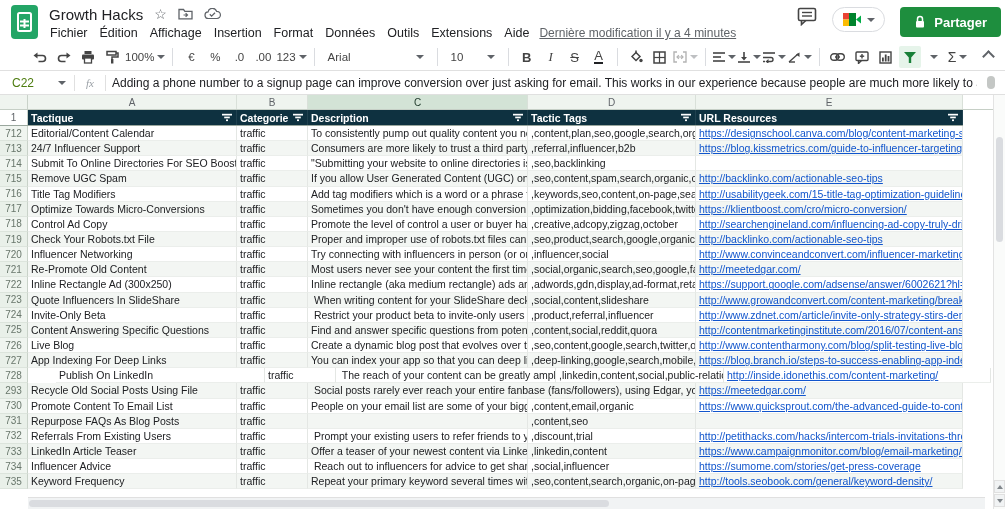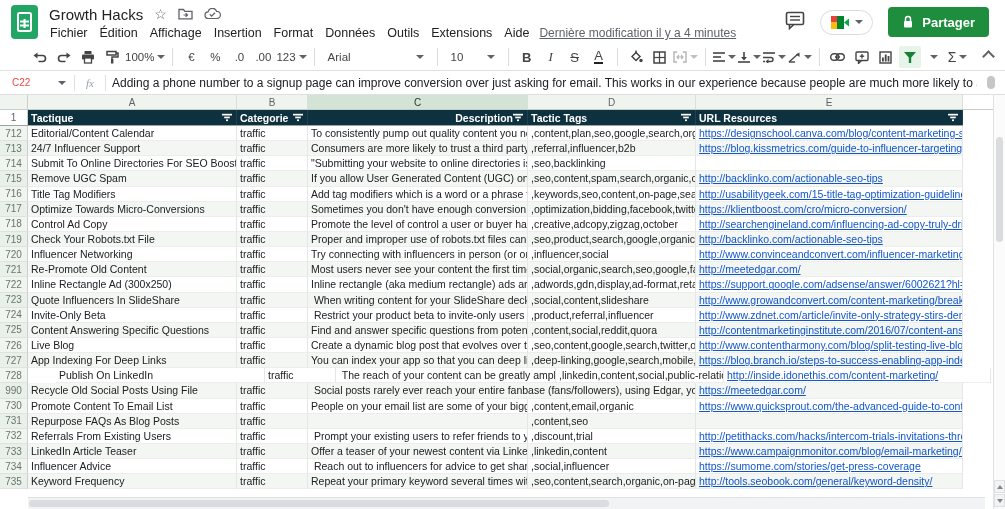--- a/index.html
+++ b/index.html
@@ -9,21 +9,21 @@
   
   .topbar{position:absolute;top:0;left:0;width:100%;height:44px;background:#fff;}
   .logo{position:absolute;left:11px;top:5px;width:27px;height:34px;background:#23a566;border-radius:4px;
         display:flex;align-items:center;justify-content:center;}
   .title-line{position:absolute;left:49px;top:4px;height:20px;display:flex;align-items:center;gap:11px;}
   .doc-title{font-size:15px;color:#202124;}
   .t-icon{color:#5f6368;font-size:14px;line-height:14px;display:flex;align-items:center;}
   .menu-line{position:absolute;left:44px;top:24px;height:18px;display:flex;align-items:center;}
   .menu-item{font-size:12.5px;color:#202124;padding:0 6px;border-radius:3px;cursor:default;}
   .last-mod{font-size:12px;color:#5f6368;text-decoration:underline;margin-left:4px;}
-  .top-right{position:absolute;right:16px;top:7px;height:30px;display:flex;align-items:center;gap:15px;}
+  .top-right{position:absolute;right:4px;top:7px;height:30px;display:flex;align-items:flex-start;gap:15px;}
   .meet-pill{display:flex;align-items:center;gap:5px;border:1px solid #dadce0;border-radius:17px;
              padding:4px 9px;background:#fff;}
   .caret{width:0;height:0;border-left:4px solid transparent;border-right:4px solid transparent;
          border-top:4px solid #5f6368;display:inline-block;}
   .share-btn{display:flex;align-items:center;gap:8px;background:#1e8e3e;color:#fff;border-radius:4px;
              height:30px;padding:0 14px;font-size:13px;font-weight:bold;}
 
   
   .toolbar{position:absolute;top:44px;left:0;width:100%;height:27px;background:#fff;
            border-bottom:1px solid #e0e0e0;display:flex;align-items:center;padding-left:28px;box-sizing:border-box;}
@@ -38,21 +38,21 @@
   .tb-filter-active{background:#e6f4ea;}
   .tb-disabled{opacity:.4;}
   .collapse{position:absolute;right:12px;top:50px;width:10px;height:10px;}
   .collapse:before{content:"";position:absolute;left:1px;top:2px;width:7px;height:7px;
                    border-left:2px solid #5f6368;border-top:2px solid #5f6368;transform:rotate(45deg);}
 
   
   .fbar{position:absolute;top:71px;left:0;width:100%;height:24px;background:#fff;
         border-bottom:1px solid #e0e0e0;display:flex;align-items:center;box-sizing:border-box;}
   .name-box{width:74px;height:100%;display:flex;align-items:center;justify-content:space-between;
-            padding:0 8px 0 12px;box-sizing:border-box;font-size:10px;color:#ef4444;}
+            padding:0 8px 0 12px;box-sizing:border-box;font-size:12px;color:#4d7c0f;}
   .fb-sep{width:1px;height:16px;background:#e0e0e0;}
   .fx{font-family:"Liberation Serif",serif;font-style:italic;color:#9aa0a6;font-size:11px;margin:0 11px;}
   .fb-text{flex:1;font-size:12px;color:#202124;white-space:nowrap;overflow:hidden;margin-left:6px;}
   .fb-handle{width:8px;height:13px;border-radius:4px;background:#c4c7c5;margin:0 10px;flex:none;}
 
   
   .grid{position:absolute;top:95px;left:0;width:993px;bottom:0;background:#fff;overflow:hidden;}
   .letters{display:flex;height:15px;border-bottom:1px solid #c6cfc6;box-sizing:border-box;}
   .corner{width:28px;flex:none;background:#eff4ef;border-right:1px solid #c9d2c9;box-sizing:border-box;}
   .lcell{flex:none;display:flex;align-items:center;justify-content:center;font-size:10px;color:#5f6368;
@@ -344,21 +344,21 @@
           </svg>
         </div>
         <div class="hcell" style="width: 71px;">
           <span>Categorie</span>
           <svg width="10" height="9" viewBox="0 0 10 9">
             <rect x="0" y="0.8" width="10" height="1.7" fill="#fff"></rect>
             <rect x="2.2" y="3.6" width="5.6" height="1.7" fill="#fff"></rect>
             <rect x="4" y="6.4" width="2" height="1.7" fill="#fff"></rect>
           </svg>
         </div>
-        <div class="hcell" style="width: 220px; justify-content: flex-end;">
+        <div class="hcell" style="width: 220px;">
           <span>Description</span>
           <svg width="10" height="9" viewBox="0 0 10 9">
             <rect x="0" y="0.8" width="10" height="1.7" fill="#fff"></rect>
             <rect x="2.2" y="3.6" width="5.6" height="1.7" fill="#fff"></rect>
             <rect x="4" y="6.4" width="2" height="1.7" fill="#fff"></rect>
           </svg>
         </div>
         <div class="hcell" style="width: 168px;">
           <span>Tactic Tags</span>
           <svg width="10" height="9" viewBox="0 0 10 9">
@@ -508,21 +508,21 @@
         </div>
         <div class="row">
           <div class="gut">728</div>
           <div class="cell" style="width: 209px; margin-left: 28px;">Publish On LinkedIn</div>
           <div class="cell" style="width: 71px;">traffic</div>
           <div class="cell" style="width: 220px;"> The reach of your content can be greatly amplifie</div>
           <div class="cell" style="width: 168px;">,linkedin,content,social,public-relation</div>
           <div class="cell link" style="width: 267px;">http://inside.idonethis.com/content-marketing/</div>
         </div>
         <div class="row">
-          <div class="gut">990</div>
+          <div class="gut">293</div>
           <div class="cell" style="width: 209px;">Recycle Old Social Posts Using File</div>
           <div class="cell" style="width: 71px;">traffic</div>
           <div class="cell" style="width: 388px;"> Social posts rarely ever reach your entire fanbase (fans/followers), using Edgar, you ca</div>
           <div class="cell link" style="width: 267px;">https://meetedgar.com/</div>
         </div>
         <div class="row">
           <div class="gut">730</div>
           <div class="cell" style="width: 209px;">Promote Content To Email List</div>
           <div class="cell" style="width: 71px;">traffic</div>
           <div class="cell" style="width: 220px;">People on your email list are some of your bigges</div>

